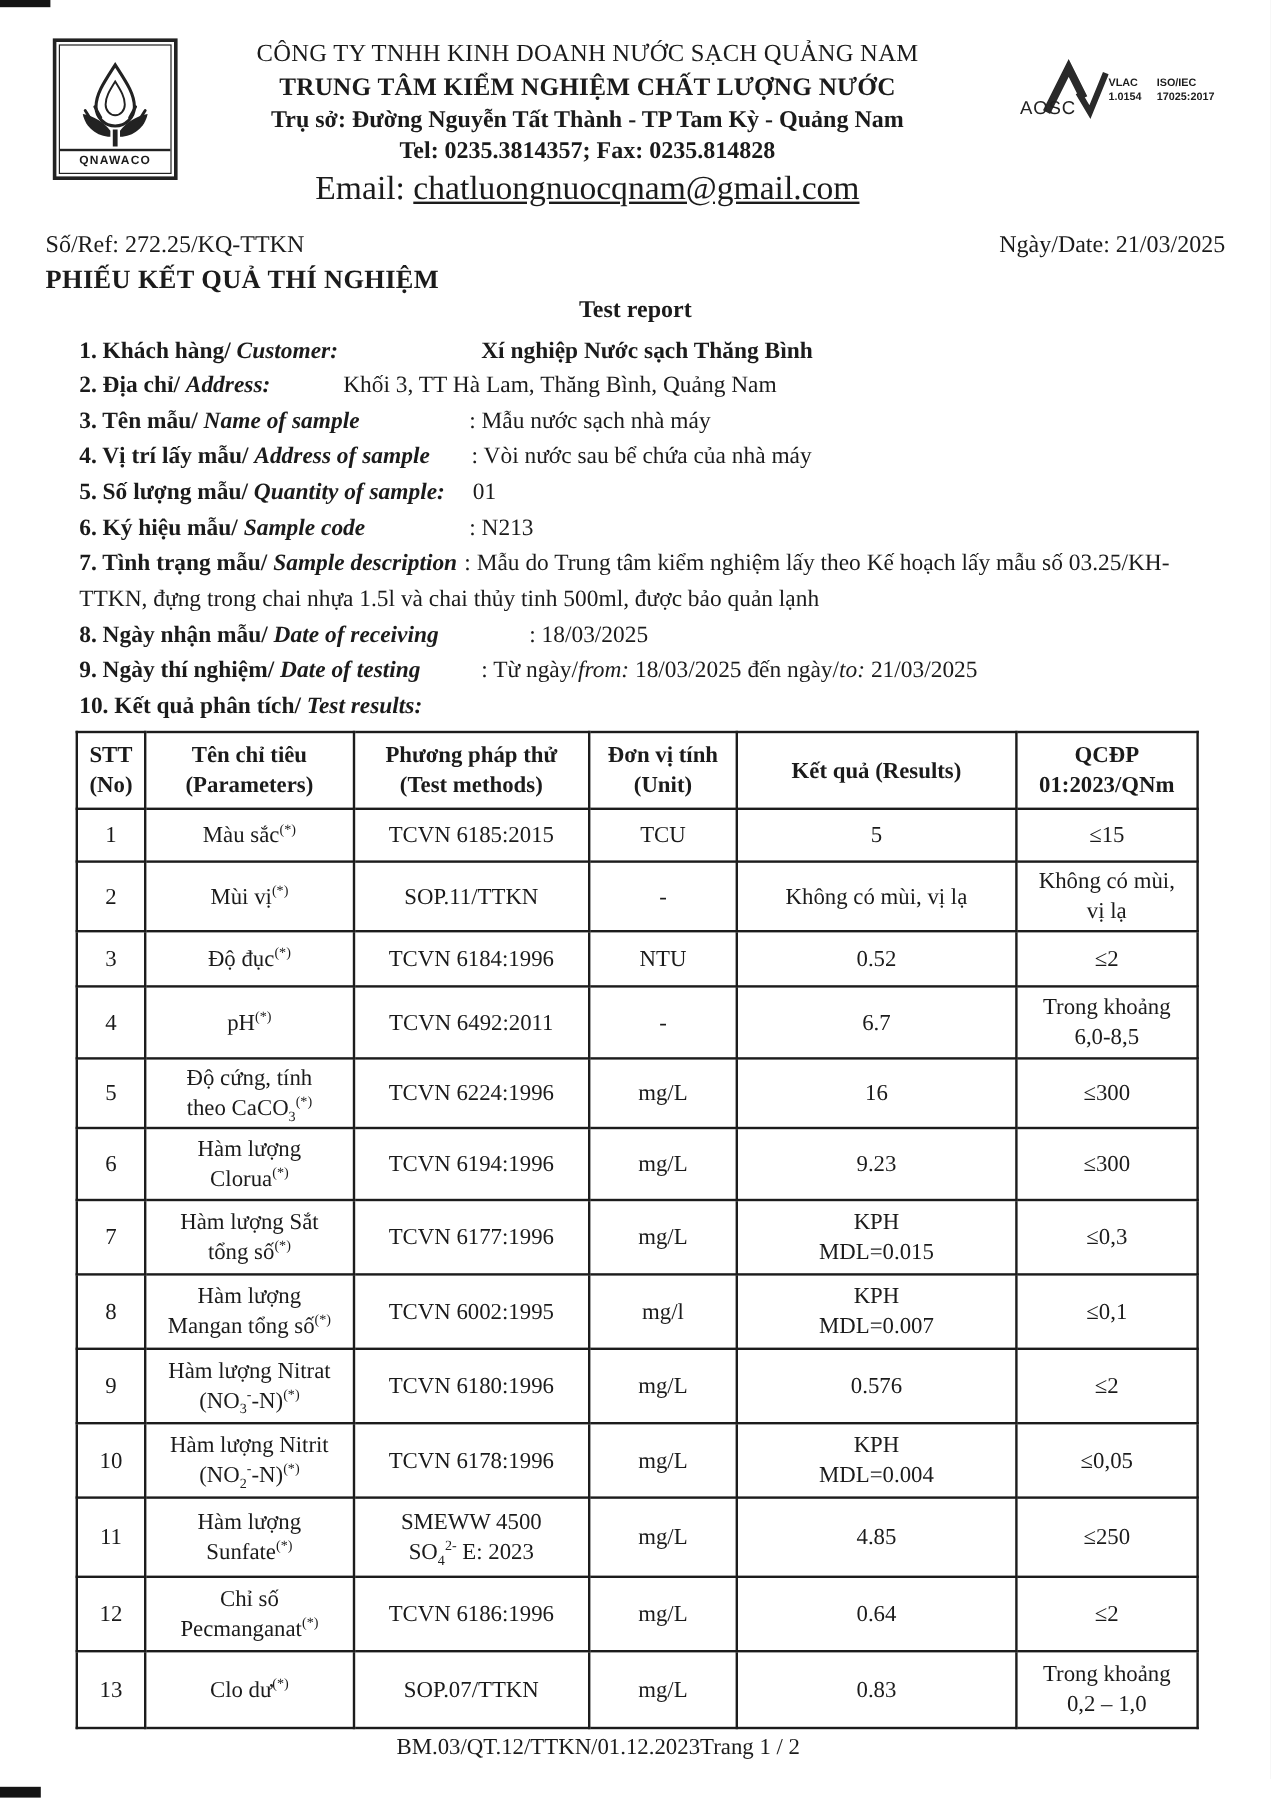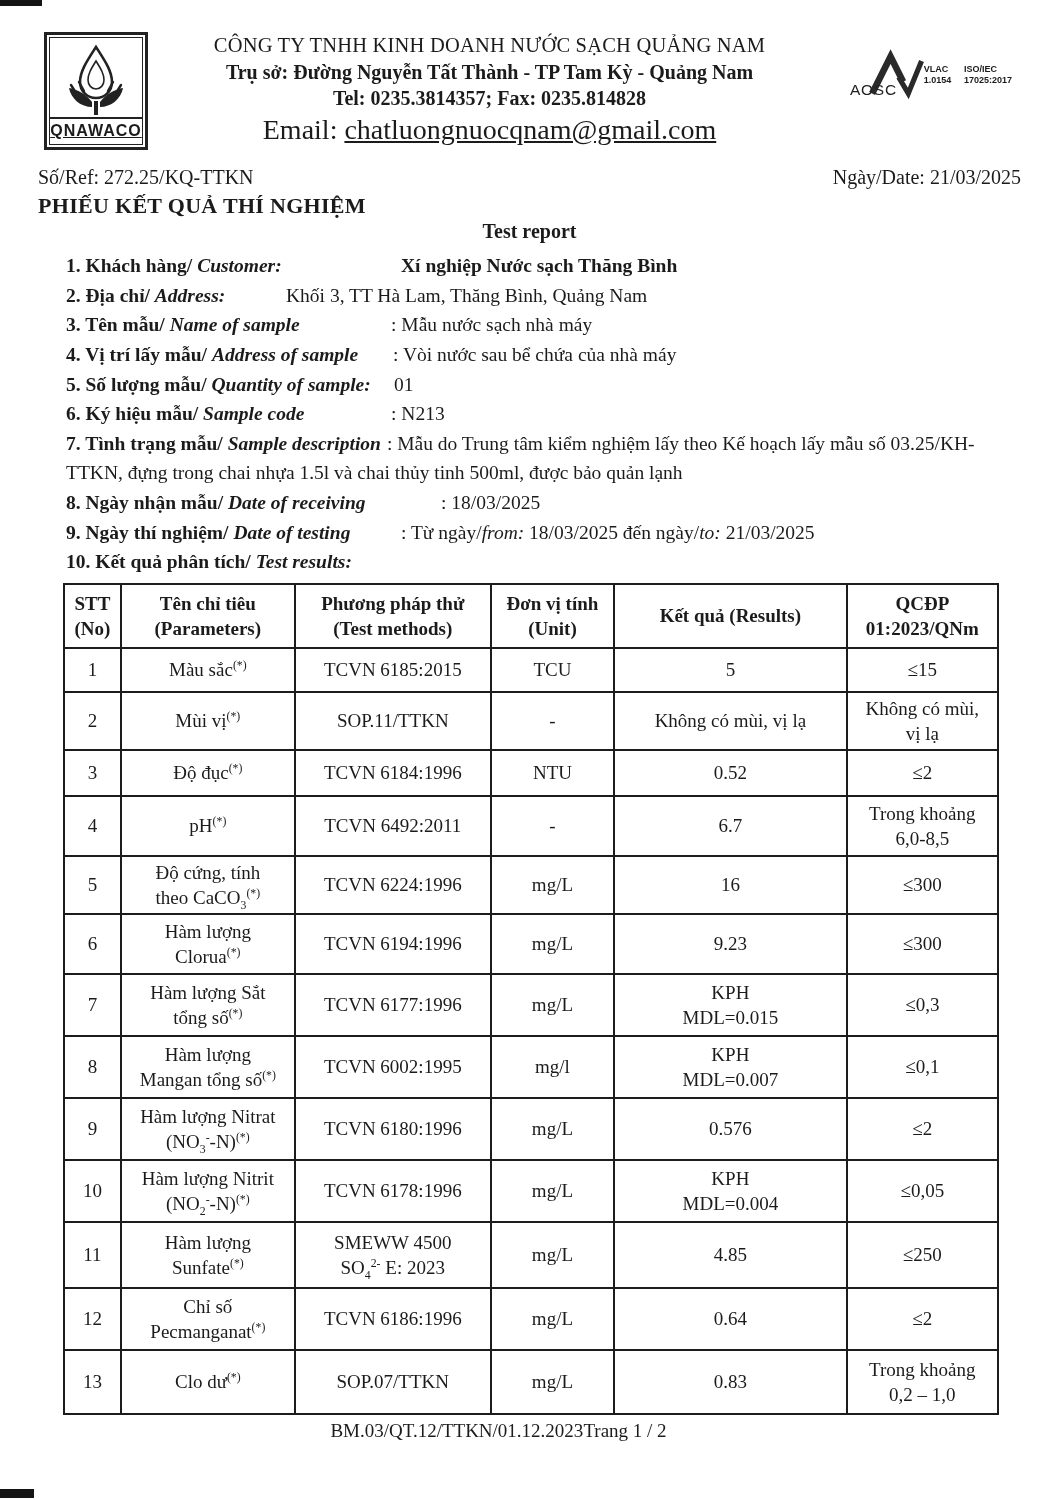--- a/index.html
+++ b/index.html
@@ -24,21 +24,21 @@
     width:104px;height:118px;border:3px solid #222;padding:2px;
     box-sizing:border-box;flex:0 0 auto;margin-left:6px;
   }
   .qlogo-inner{
     width:100%;height:100%;border:1.5px solid #222;box-sizing:border-box;
     display:flex;flex-direction:column;align-items:center;justify-content:flex-end;
   }
   .qlogo-text{
     width:100%;border-top:2px solid #222;text-align:center;
     font-family:"Liberation Sans","DejaVu Sans",sans-serif;
-    font-weight:bold;font-size:16px;letter-spacing:1px;padding:3px 0 4px;text-decoration:underline;
+    font-weight:bold;font-size:10px;letter-spacing:1px;padding:3px 0 4px;
   }
   .header-center{flex:1 1 auto;text-align:center;line-height:1.32;padding:0 4px;}
   .h-company{font-size:20.5px;letter-spacing:.2px;}
   .h-center-name{font-size:21px;font-weight:bold;letter-spacing:.2px;}
   .h-addr{font-size:20px;font-weight:bold;}
   .h-tel{font-size:20px;font-weight:bold;}
   .h-email{font-size:28px;font-weight:normal;}
   .h-email .email{text-decoration:underline;}
   .header-logos{flex:0 0 auto;width:190px;display:flex;align-items:flex-start;gap:19px;padding-top:12px;}
   .aosc-block{display:flex;flex-direction:row;align-items:center;}
@@ -97,20 +97,21 @@
           <path d="M33 66 C22 66 12 58 10 47 C18 48 28 54 33 61 Z" fill="#222"></path>
           <path d="M41 66 C52 66 62 58 64 47 C56 48 46 54 41 61 Z" fill="#222"></path>
           <path d="M12 44 L17 52 M20 41 L25 50 M62 44 L57 52 M54 41 L49 50" stroke="#222" stroke-width="2.4" stroke-linecap="round"></path>
         </svg>
         <div class="qlogo-text">QNAWACO</div>
       </div>
     </div>
 
     <div class="header-center">
       <div class="h-company">CÔNG TY TNHH KINH DOANH NƯỚC SẠCH QUẢNG NAM</div>
+      <div class="h-center-name">TRUNG TÂM KIỂM NGHIỆM CHẤT LƯỢNG NƯỚC</div>
       <div class="h-addr">Trụ sở: Đường Nguyễn Tất Thành - TP Tam Kỳ -  Quảng Nam</div>
       <div class="h-tel">Tel: 0235.3814357; Fax: 0235.814828</div>
       <div class="h-email"><span>Email:</span> <span class="email">chatluongnuocqnam@gmail.com</span></div>
     </div>
 
     <div class="header-logos">
       <svg width="82" height="82" viewBox="0 0 82 82">
         <circle cx="41" cy="41" r="38" fill="none" stroke="#333" stroke-width="3" stroke-dasharray="2.5 3.5"></circle>
         <path d="M14 30 Q41 10 68 30" fill="none" stroke="#444" stroke-width="1.6"></path>
         <path d="M18 24 Q41 7 64 24" fill="none" stroke="#444" stroke-width="1.4"></path>

